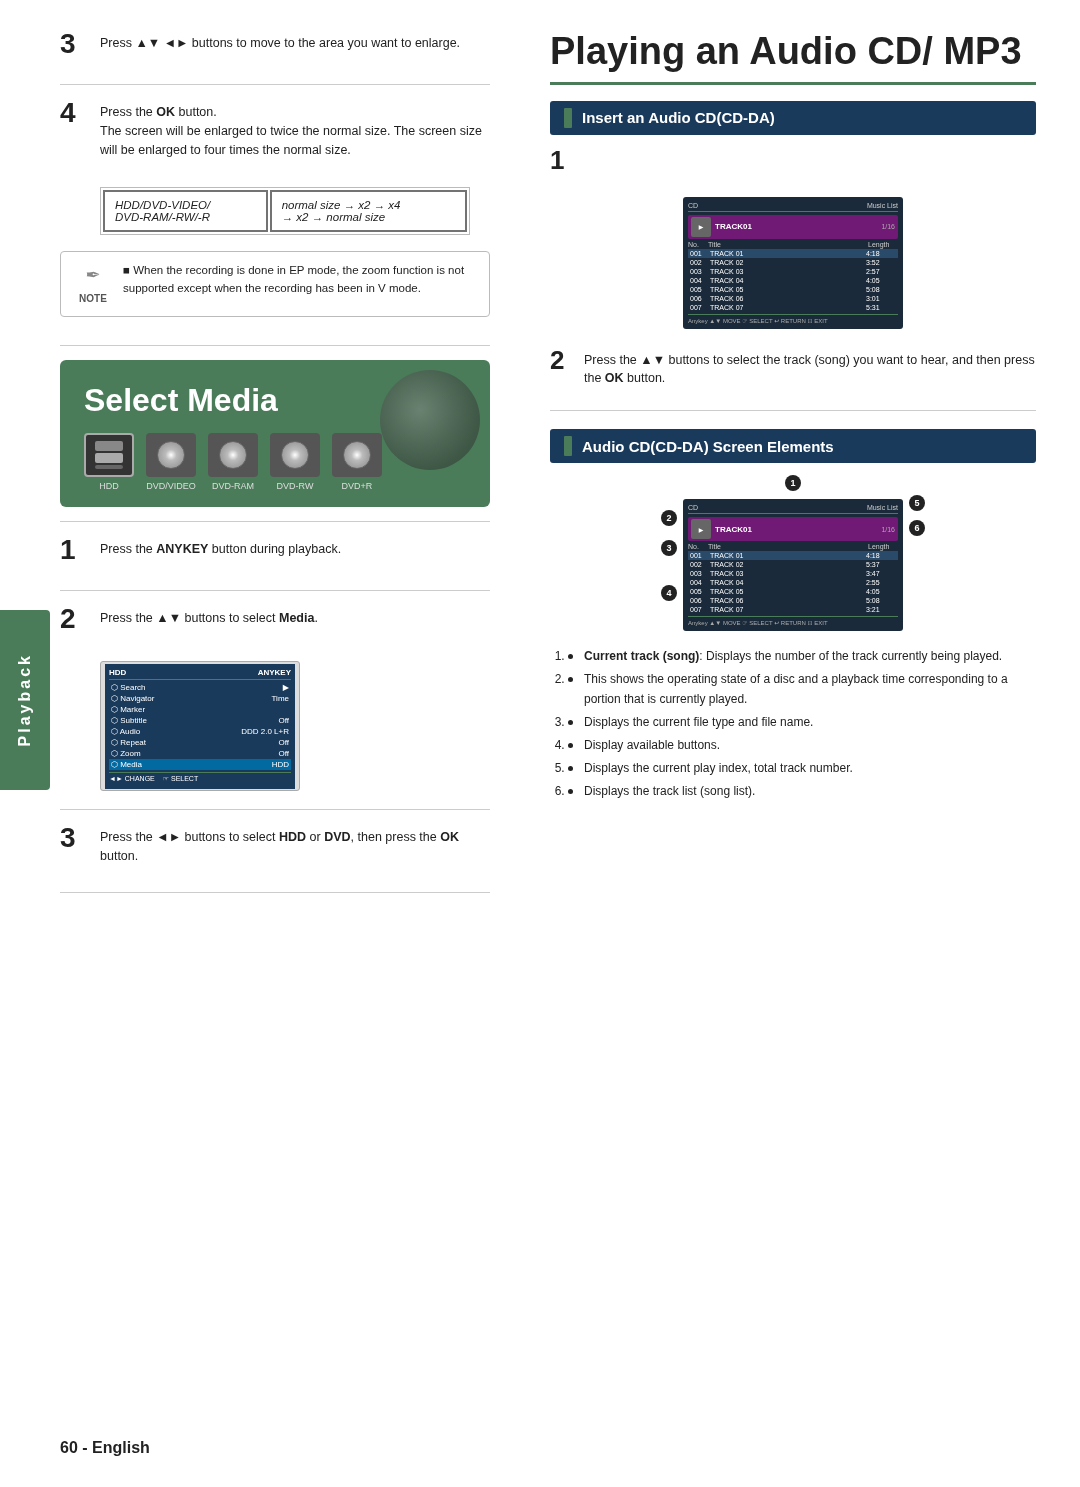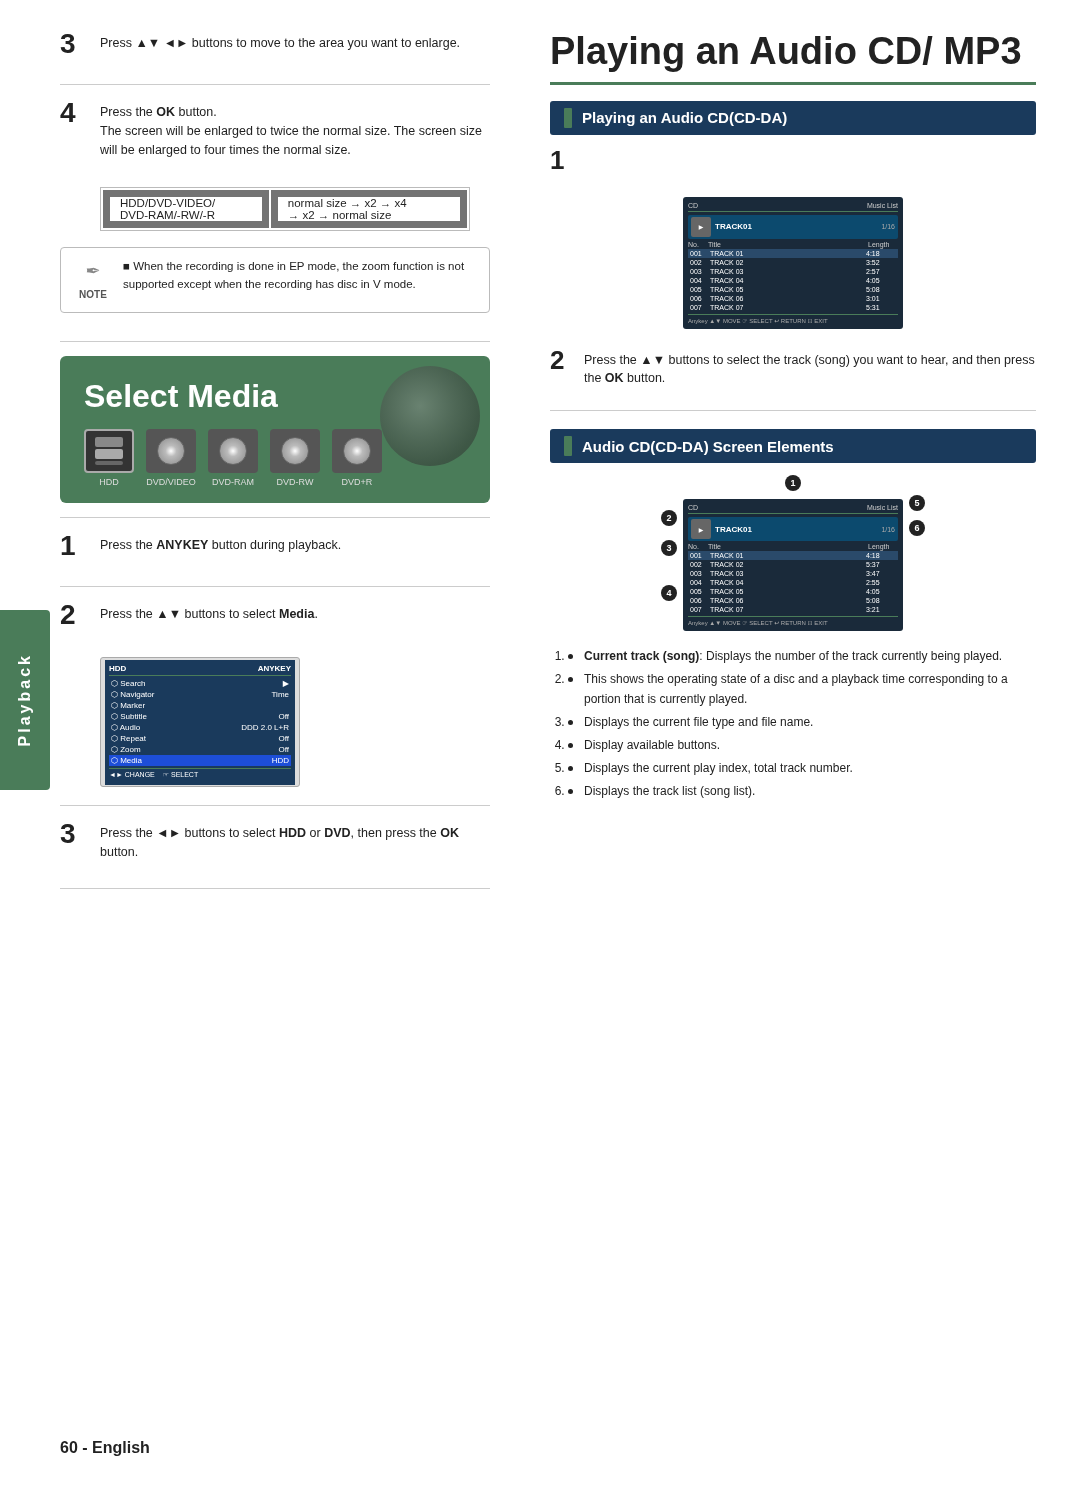--- a/index.html
+++ b/index.html
@@ -60,23 +60,24 @@
     }
 
     
     .zoom-table {
       border: 1px solid #bbb;
       font-size: 11.5px;
       margin: 10px 0 16px 40px;
       width: 370px;
     }
     .zoom-table td {
-      padding: 0 10px;
-      border: 7px solid #737373;
+      padding: 7px 10px;
+      border: 2px solid #737373;
       vertical-align: top;
+      font-style: italic;
     }
 
     
     .note-box {
       display: flex;
       align-items: flex-start;
       gap: 10px;
       border: 1px solid #bbb;
       border-radius: 4px;
       padding: 10px 12px;
@@ -229,21 +230,21 @@
     }
 
     .anykey-menu .menu-row {
       display: flex;
       justify-content: space-between;
       padding: 1px 2px;
       font-size: 8px;
     }
 
     .anykey-menu .menu-row.highlighted {
-      background: #1d4ed8;
+      background: #0369a1;
     }
 
     .menu-footer {
       border-top: 1px solid #4a7c59;
       margin-top: 2px;
       padding-top: 2px;
       font-size: 7px;
       display: flex;
       gap: 8px;
     }
@@ -333,21 +334,21 @@
       display: flex;
       justify-content: space-between;
       font-size: 7px;
       color: #ccc;
       border-bottom: 1px solid #4a7c59;
       padding-bottom: 2px;
       margin-bottom: 3px;
     }
 
     .ml-track-highlight {
-      background: #0c4a6e;
+      background: #701a75;
       display: flex;
       align-items: center;
       gap: 4px;
       padding: 2px 3px;
       border-radius: 2px;
       margin-bottom: 2px;
     }
 
     .ml-track-thumb {
       width: 20px;
@@ -473,21 +474,21 @@
       </tr>
     </tbody>
       </table>
 
     <div class="note-box">
       <div style="display:flex;flex-direction:column;align-items:center;gap:2px;min-width:40px;">
         <span class="note-icon">✒</span>
         <span class="note-label">NOTE</span>
       </div>
       <span>
-        ■ <span>When the recording is done in EP mode, the zoom function is not supported except when the recording has disc in V mode.</span>
+        ■ <span>When the recording is done in EP mode, the zoom function is not supported except when the recording has been in V mode.</span>
       </span>
     </div>
 
     <hr class="divider">
 
     <div class="select-media-section">
       <div class="media-disc-bg"></div>
       <div class="select-media-title">Select Media</div>
 
       <div class="media-icons-row">
@@ -618,21 +619,21 @@
   </div>
 
   <div class="right-col">
 
     <div class="section-title-main">
       <span>Playing an Audio CD/ MP3</span>
     </div>
 
     <div class="section-bar">
       <div class="section-bar-icon"></div>
-      <span>Playing an Audio CD(CD-DA)</span>
+      <span>Insert an Audio CD(CD-DA)</span>
     </div>
 
     <div class="right-step">
       <span class="right-step-num">1</span>
     </div>
 
     <div style="display:flex;justify-content:center;margin:6px 0 10px 0;">
       <div class="music-list-box">
         <div class="ml-header">
           <span>CD</span>

